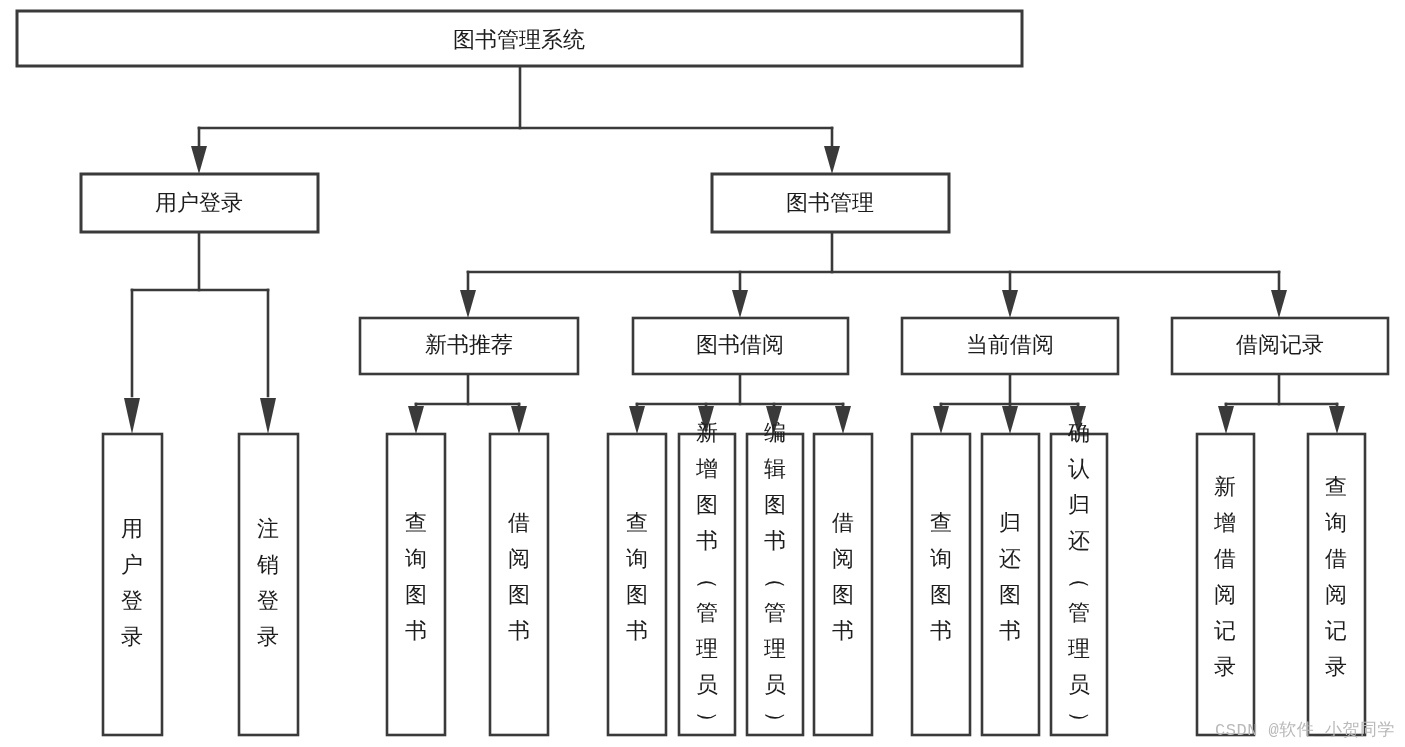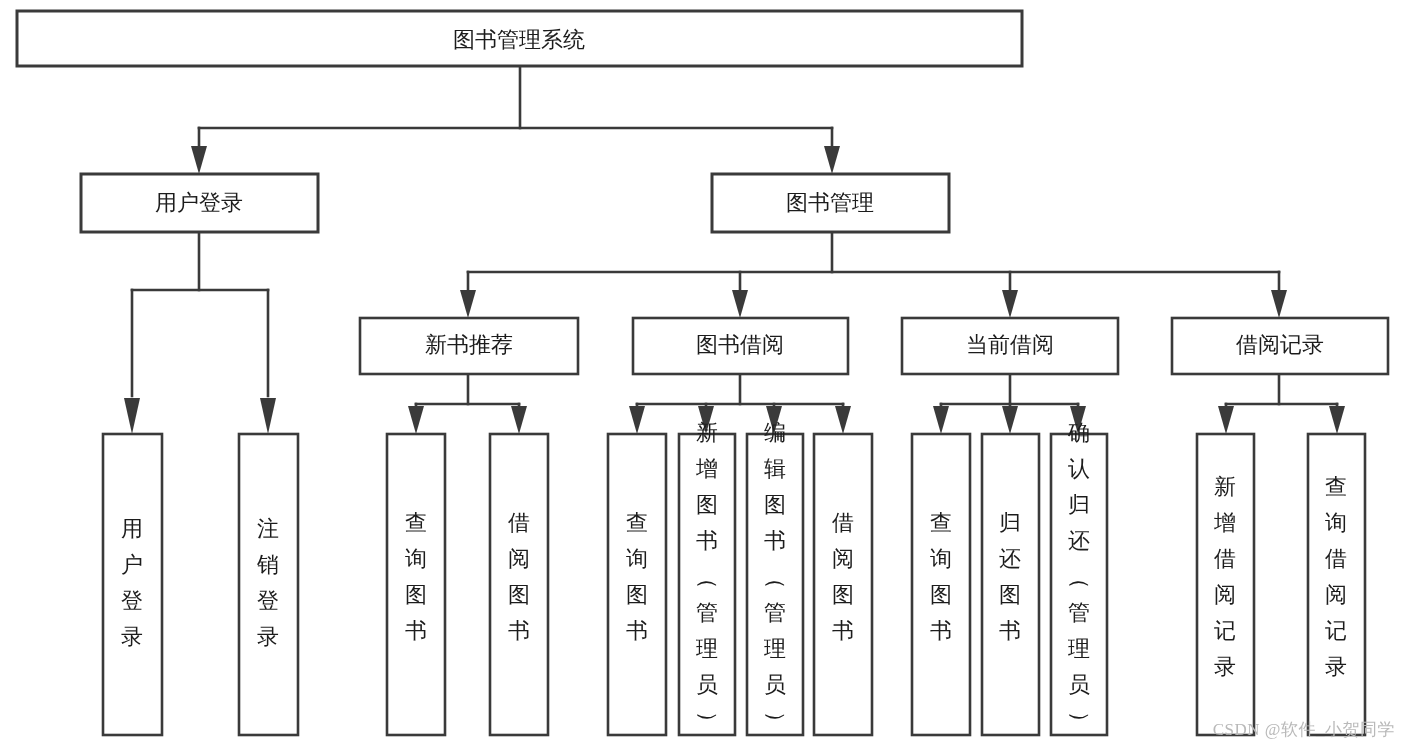--- a/index.html
+++ b/index.html
@@ -55,21 +55,21 @@
     font-family: "DejaVu Sans", "Liberation Sans", sans-serif;
     fill: #1c1c1c;
     font-size: 22px;
     text-anchor: middle;
     dominant-baseline: middle;
   }
   .watermark {
     position: absolute;
     right: 10px;
     bottom: 6px;
-    font-family: Liberation Serif, serif;
+    font-family: Liberation Mono, monospace;
     font-size: 17px;
     color: #b9b9b9;
     letter-spacing: 0.5px;
     white-space: nowrap;
     user-select: none;
     margin-top: 31px;
   }
 </style>
 </head>
 <body>

